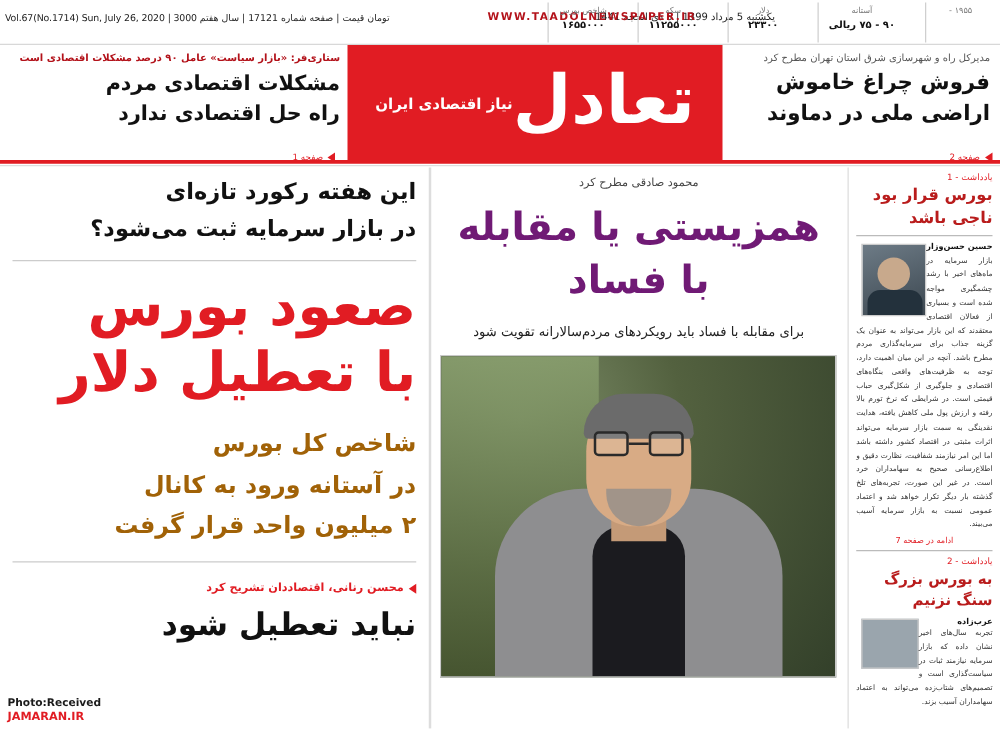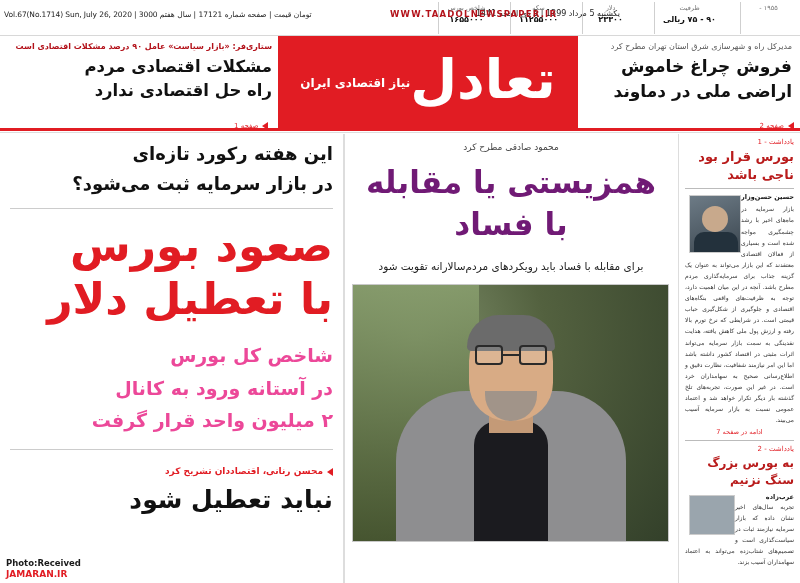--- a/index.html
+++ b/index.html
@@ -269,21 +269,21 @@
   .cl-lead {
     font-size: 18px; font-weight: bold; color: #111;
     line-height: 1.55; margin-bottom: 10px;
   }
   .cl-rule { height: 1px; background: #ccc; margin: 8px 0 10px 0; }
   .cl-big {
     font-size: 44px; font-weight: bold; color: #e11c23;
     line-height: 1.22; letter-spacing: -1px;
   }
   .cl-sub {
-    font-size: 19px; font-weight: bold; color: #ec4899;
+    font-size: 19px; font-weight: bold; color: #a16207;
     line-height: 1.6; margin-top: 14px;
   }
   .cl-kicker-red {
     font-size: 9px; color: #e11c23; font-weight: bold;
     margin: 16px 0 6px 0;
   }
   .cl-bottom {
     font-size: 25px; font-weight: bold; color: #111;
     line-height: 1.45;
   }
@@ -316,21 +316,21 @@
       </div>
       <div class="mbox">
         <div class="t">سکه</div>
         <div class="v">۱۱۲۵۵۰۰۰</div>
       </div>
       <div class="mbox">
         <div class="t">دلار</div>
         <div class="v">۲۳۳۰۰</div>
       </div>
       <div class="mbox">
-        <div class="t">ظرفیت</div>
+        <div class="t">آستانه</div>
         <div class="v">۹۰ - ۷۵ ریالی</div>
       </div>
       <div class="mbox">
         <div class="t">۱۹۵۵ -</div>
         <div class="v"></div>
       </div>
     </div>
   </div>
 
   <div class="logo-block">

